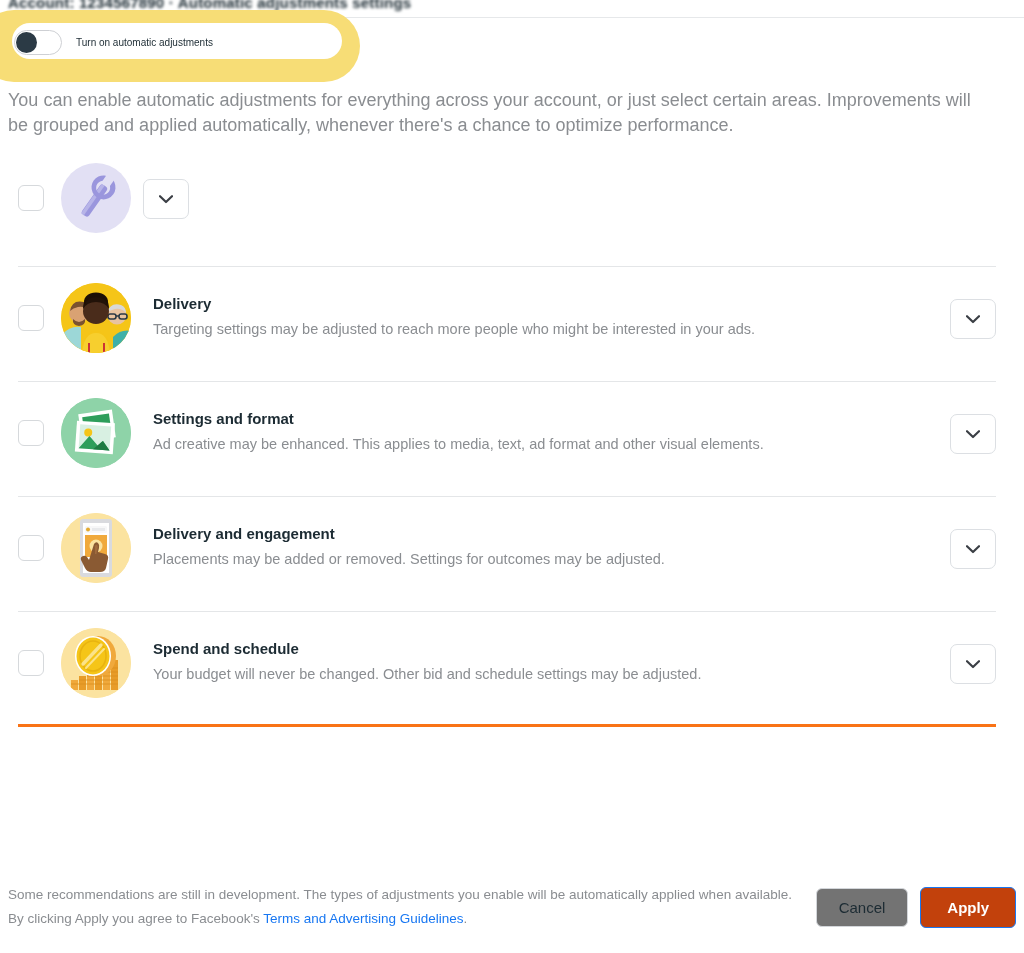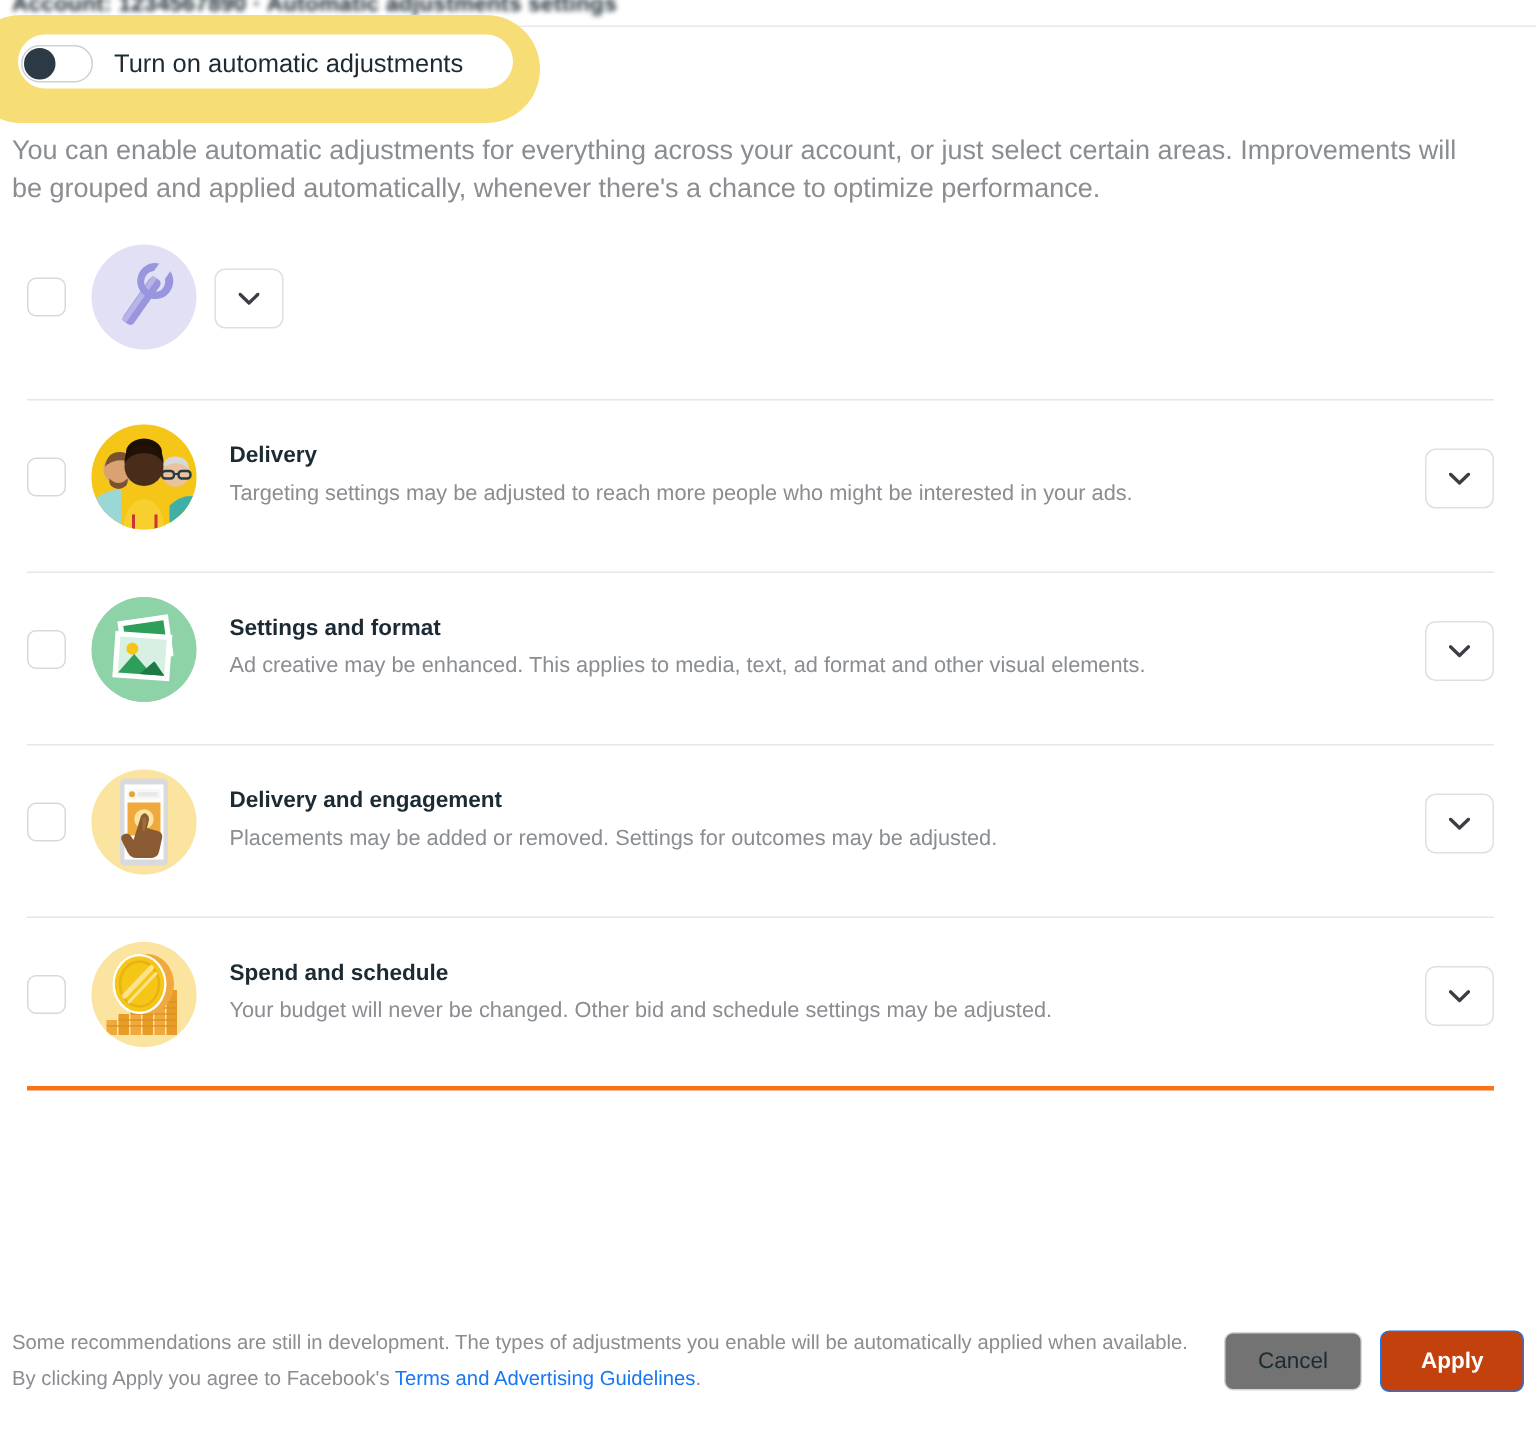--- a/index.html
+++ b/index.html
@@ -83,21 +83,21 @@
     position: absolute;
     left: 1px;
     top: 1px;
     width: 21px;
     height: 21px;
     border-radius: 50%;
     background: #2b3a45;
   }
   .toggle-label {
     margin-left: 14px;
-    font-size: 17px;
+    font-size: 10px;
     color: #1c2b33;
     white-space: nowrap;
   }
 
   
   .intro {
     position: absolute;
     left: 8px;
     top: 88px;
     width: 984px;

